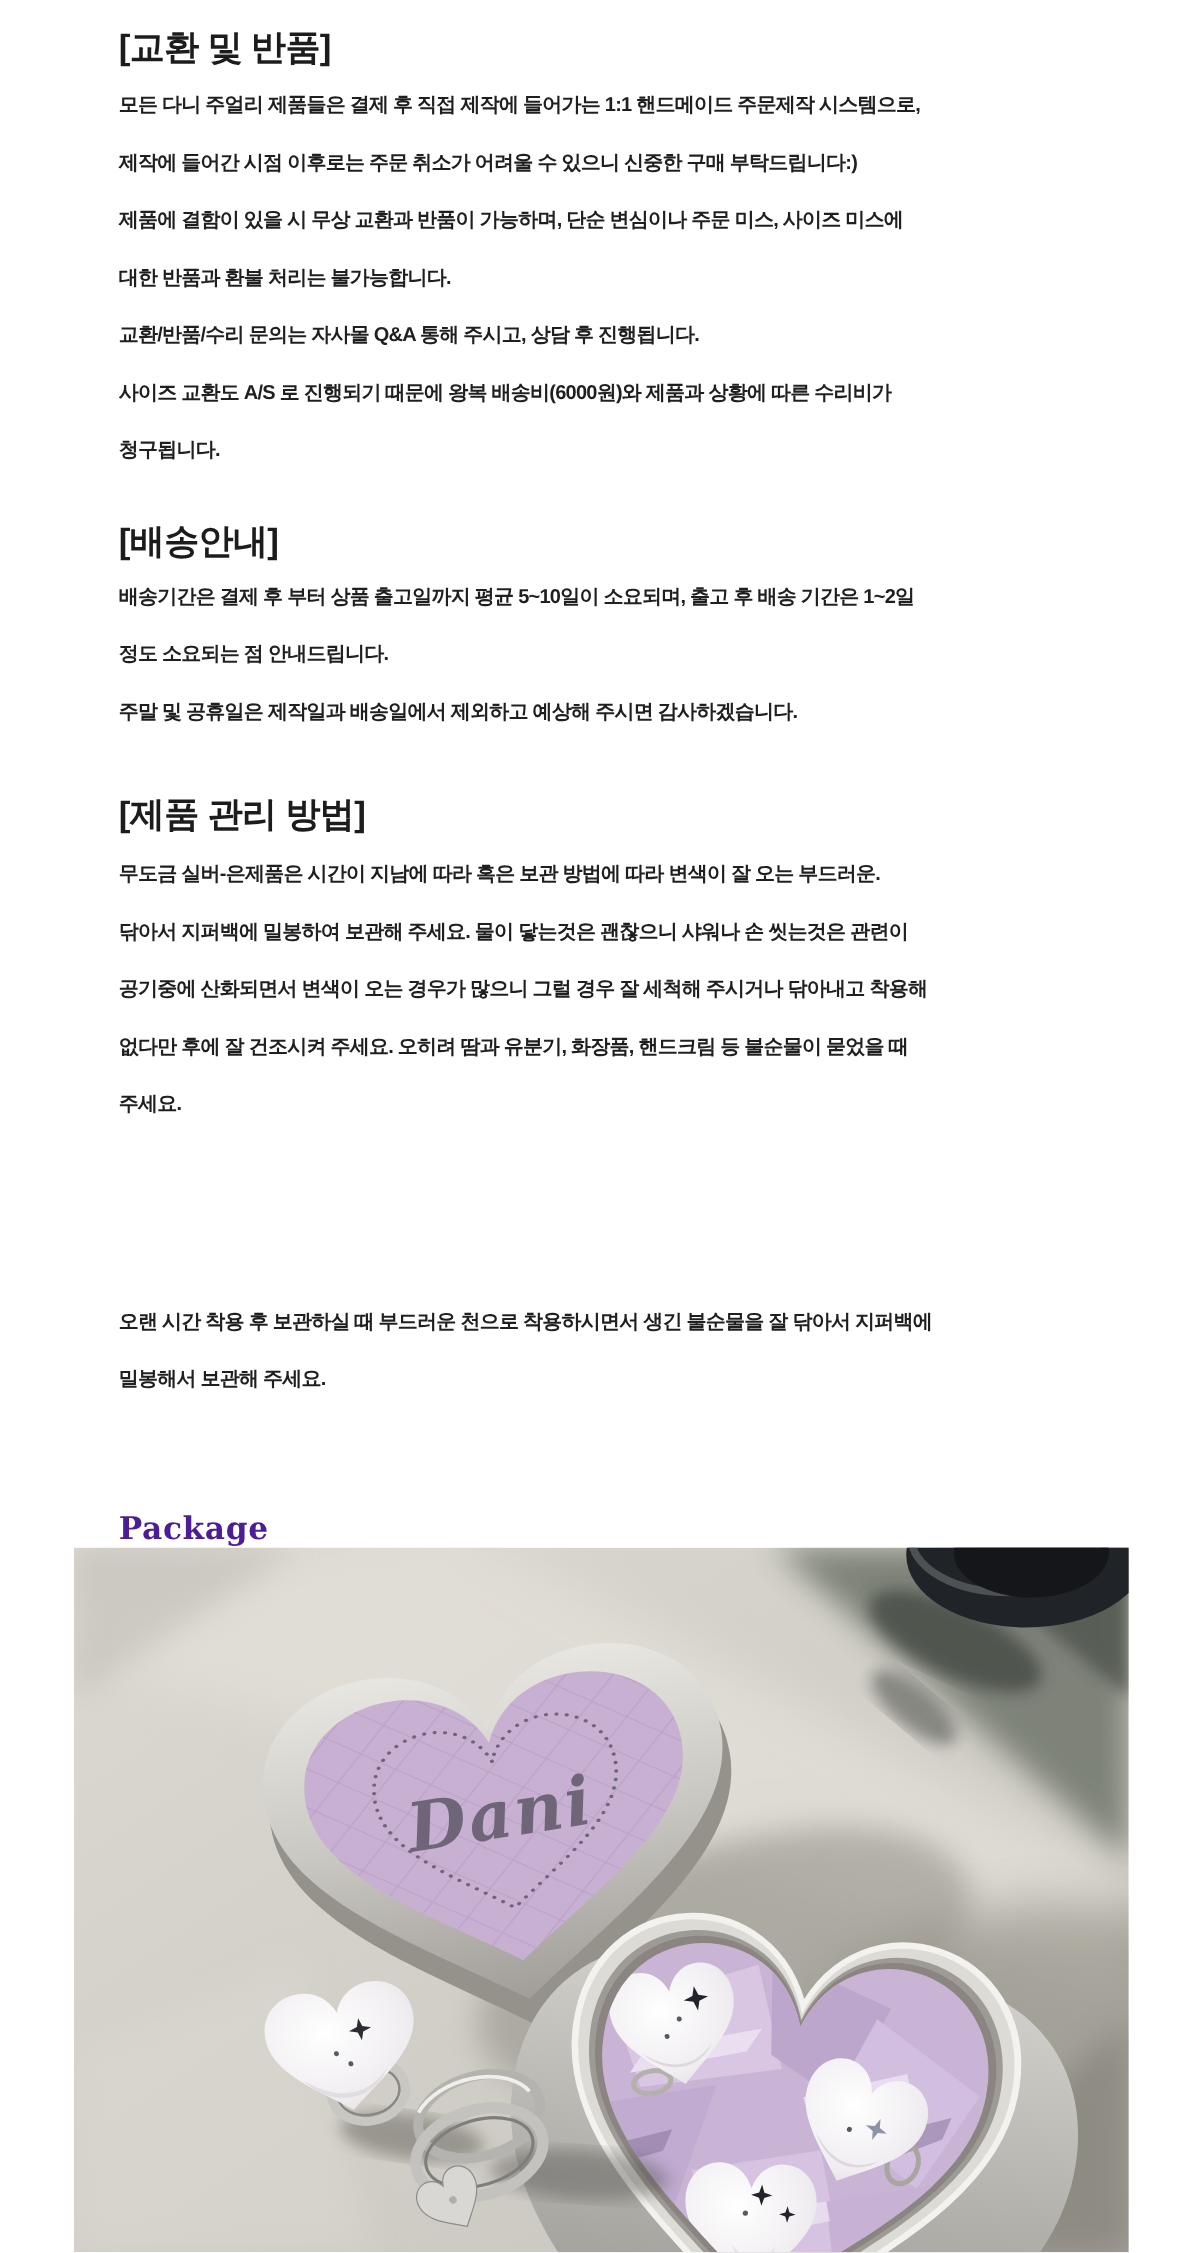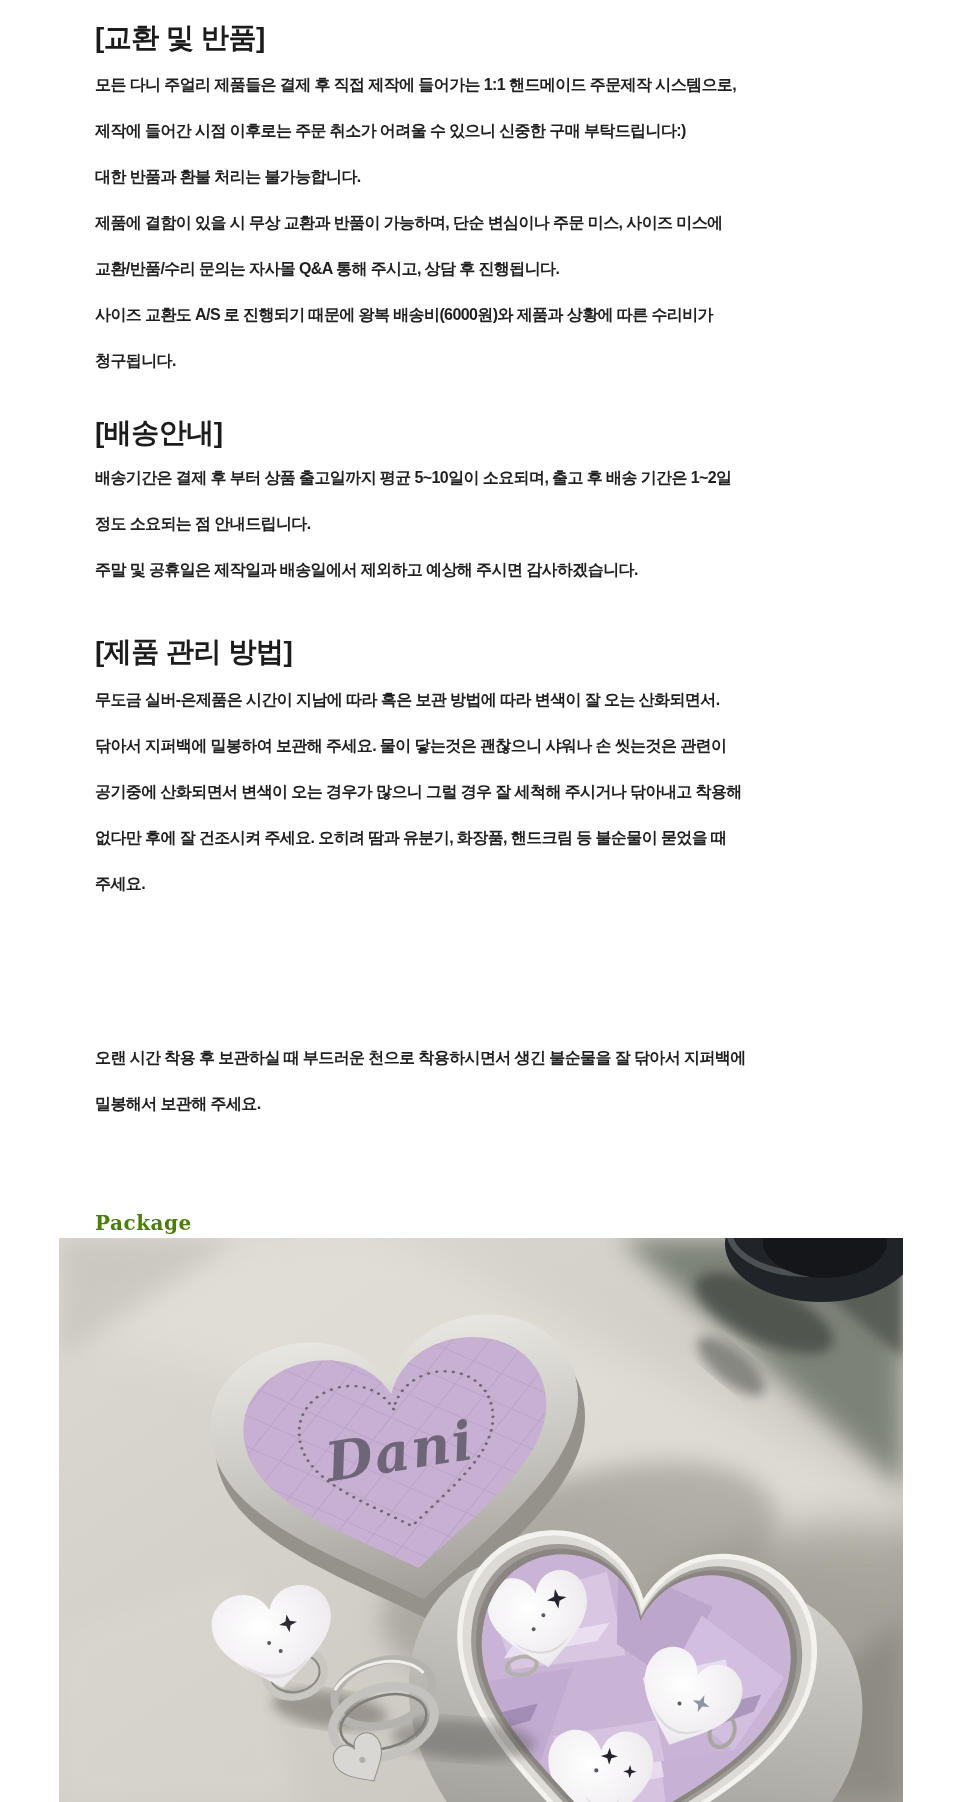--- a/index.html
+++ b/index.html
@@ -5,52 +5,52 @@
   html,body{margin:0;padding:0;background:#ffffff;}
   .page{position:relative;width:960px;height:1802px;background:#ffffff;overflow:hidden;
         font-family:"Liberation Sans","DejaVu Sans",sans-serif;color:#1f1f1f;}
   .sec-title{position:absolute;left:95px;margin:0;font-size:28px;font-weight:700;
              line-height:36px;letter-spacing:-0.5px;white-space:nowrap;color:#1c1c1c;}
   .body-block{position:absolute;left:95px;right:20px;}
   .ln{height:46px;line-height:46px;font-size:16px;font-weight:700;letter-spacing:-0.6px;
       white-space:nowrap;color:#1f1f1f;}
   .package-label{position:absolute;left:95px;top:1208px;margin:0;
                  font-family:"DejaVu Serif","Liberation Serif",serif;
-                 font-size:20px;font-weight:700;letter-spacing:0.5px;color:#4d7c0f;
+                 font-size:25px;font-weight:700;letter-spacing:0.5px;color:#4c1d95;
                  line-height:30px;}
   figure.photo{position:absolute;left:59px;top:1238px;width:844px;height:564px;margin:0;
                overflow:hidden;}
   figure.photo svg{display:block;width:844px;height:564px;}
 </style>
 </head>
 <body>
 
 <div class="page">
 
   <h2 class="sec-title" style="top:20px">[교환 및 반품]</h2>
   <div class="body-block" style="top:62px">
     <div class="ln">모든 다니 주얼리 제품들은 결제 후 직접 제작에 들어가는 1:1 핸드메이드 주문제작 시스템으로,</div>
     <div class="ln">제작에 들어간 시점 이후로는 주문 취소가 어려울 수 있으니 신중한 구매 부탁드립니다:)</div>
+    <div class="ln">제품에 결함이 있을 시 무상 교환과 반품이 가능하며, 단순 변심이나 주문 미스, 사이즈 미스에</div>
     <div class="ln">대한 반품과 환불 처리는 불가능합니다.</div>
-    <div class="ln">제품에 결함이 있을 시 무상 교환과 반품이 가능하며, 단순 변심이나 주문 미스, 사이즈 미스에</div>
     <div class="ln">교환/반품/수리 문의는 자사몰 Q&amp;A 통해 주시고, 상담 후 진행됩니다.</div>
     <div class="ln">사이즈 교환도 A/S 로 진행되기 때문에 왕복 배송비(6000원)와 제품과 상황에 따른 수리비가</div>
     <div class="ln">청구됩니다.</div>
   </div>
 
   <h2 class="sec-title" style="top:415px">[배송안내]</h2>
   <div class="body-block" style="top:455px">
     <div class="ln">배송기간은 결제 후 부터 상품 출고일까지 평균 5~10일이 소요되며, 출고 후 배송 기간은 1~2일</div>
     <div class="ln">정도 소요되는 점 안내드립니다.</div>
     <div class="ln">주말 및 공휴일은 제작일과 배송일에서 제외하고 예상해 주시면 감사하겠습니다.</div>
   </div>
 
   <h2 class="sec-title" style="top:634px">[제품 관리 방법]</h2>
   <div class="body-block" style="top:677px">
-    <div class="ln">무도금 실버-은제품은 시간이 지남에 따라 혹은 보관 방법에 따라 변색이 잘 오는 산화되면서.</div>
+    <div class="ln">무도금 실버-은제품은 시간이 지남에 따라 혹은 보관 방법에 따라 변색이 잘 오는 부드러운.</div>
     <div class="ln">닦아서 지퍼백에 밀봉하여 보관해 주세요. 물이 닿는것은 괜찮으니 샤워나 손 씻는것은 관련이</div>
     <div class="ln">공기중에 산화되면서 변색이 오는 경우가 많으니 그럴 경우 잘 세척해 주시거나 닦아내고 착용해</div>
     <div class="ln">없다만 후에 잘 건조시켜 주세요. 오히려 땀과 유분기, 화장품, 핸드크림 등 불순물이 묻었을 때</div>
     <div class="ln">주세요.</div>
   </div>
 
   <div class="body-block" style="top:1035px">
     <div class="ln">오랜 시간 착용 후 보관하실 때 부드러운 천으로 착용하시면서 생긴 불순물을 잘 닦아서 지퍼백에</div>
     <div class="ln">밀봉해서 보관해 주세요.</div>
   </div>

